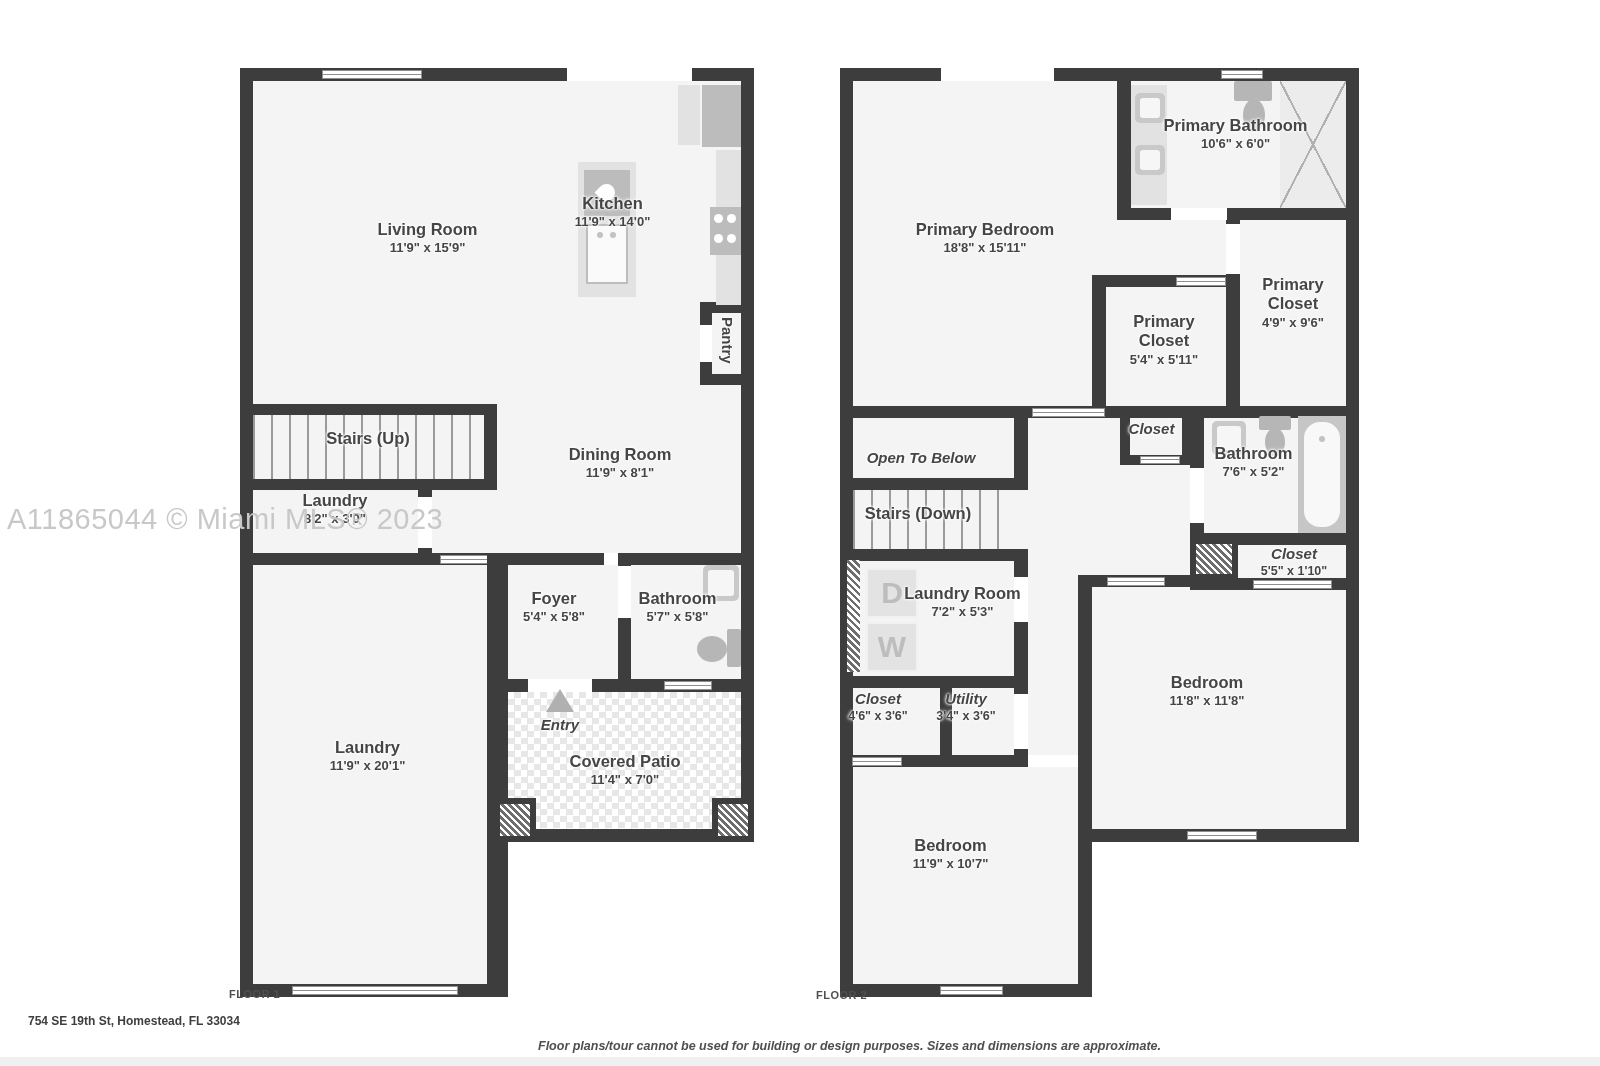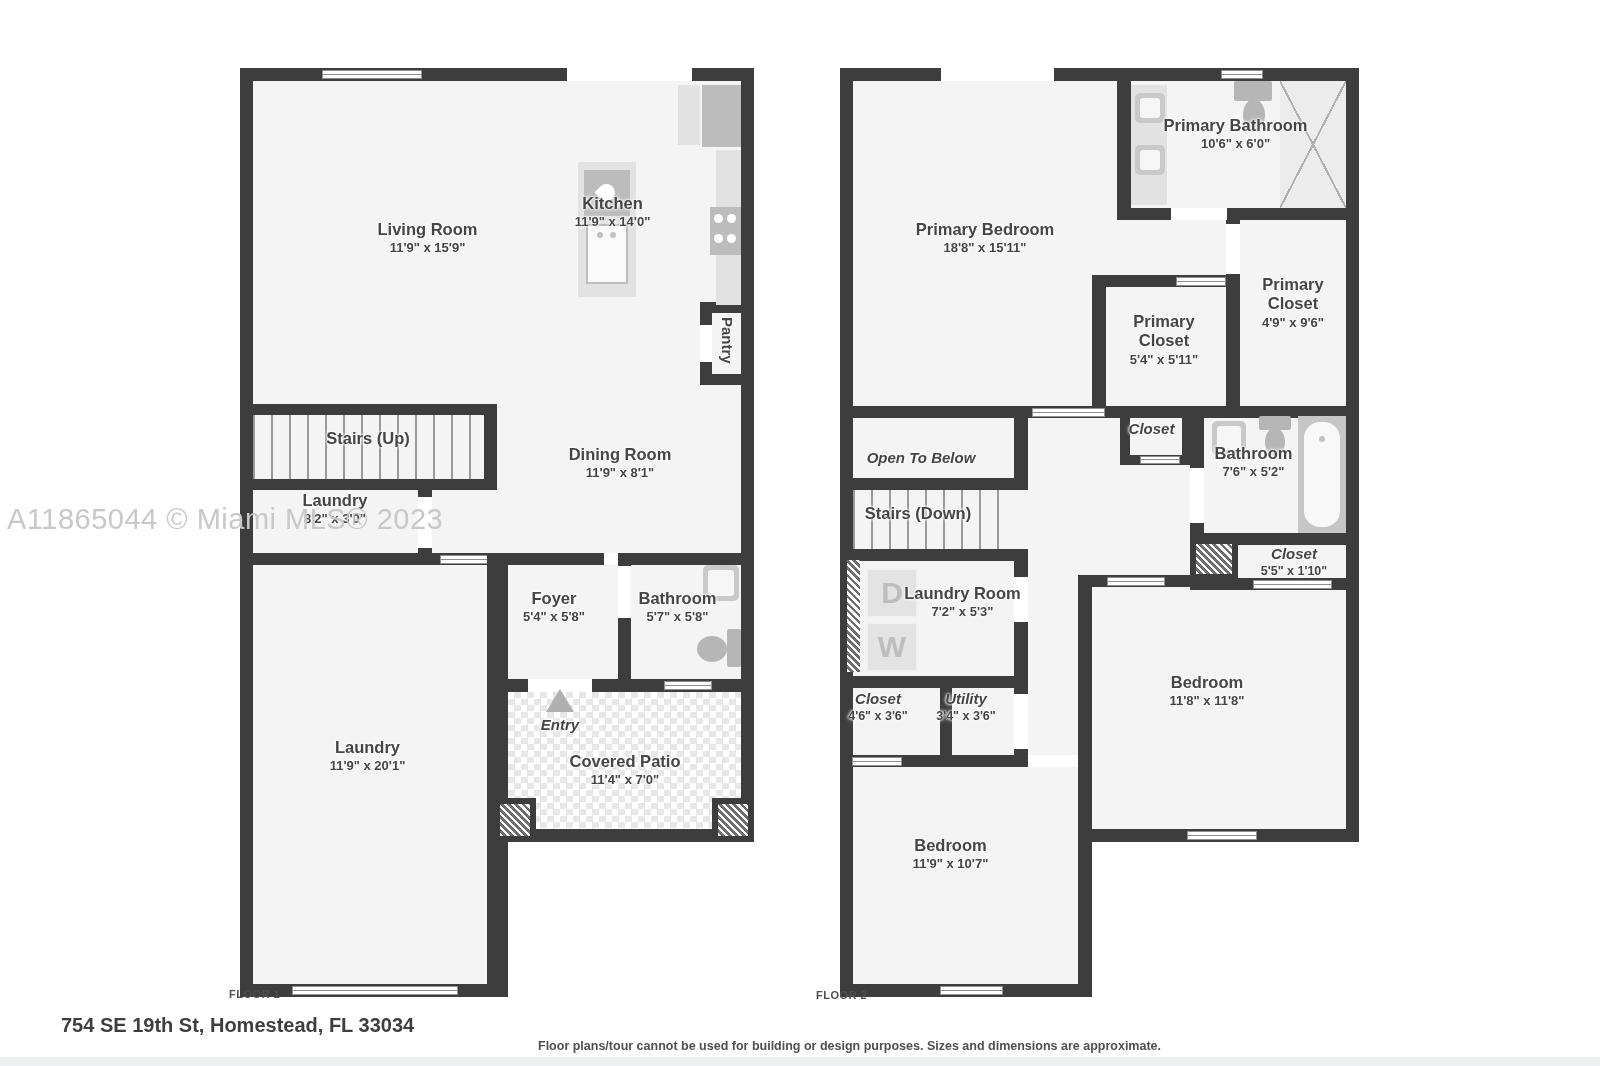--- a/index.html
+++ b/index.html
@@ -34,22 +34,22 @@
   .lbl{position:absolute;font-weight:bold;color:#454545;text-align:center;line-height:1.18;
        text-shadow:0 0 2px #fff,0 0 3px #fff,0 0 4px #fff;}
   .nm{font-size:16.5px;}
   .nm.sm{font-size:15px;font-style:italic;}
   .dm{font-size:13px;margin-top:1px;}
   .vert{position:absolute;writing-mode:vertical-rl;font-weight:bold;color:#454545;font-size:15px;
         text-align:center;text-shadow:0 0 2px #fff,0 0 3px #fff;}
   .tri{position:absolute;width:0;height:0;border-left:14px solid transparent;
        border-right:14px solid transparent;border-bottom:23px solid #b0b0b0;}
   .floor-tag{position:absolute;font-size:11px;font-weight:bold;letter-spacing:.5px;color:#4f4f4f;}
-  .address{position:absolute;font-size:20px;font-weight:bold;color:#3e3e3e;margin-left:33px;}
-  .disclaimer{position:absolute;font-size:12.5px;font-weight:bold;color:#4f4f4f;}
+  .address{position:absolute;font-size:12px;font-weight:bold;color:#3e3e3e;}
+  .disclaimer{position:absolute;font-size:12.5px;font-weight:bold;color:#4f4f4f;font-style:italic;}
   .watermark{position:absolute;font-size:29px;font-weight:400;color:#c8c8c8;letter-spacing:.5px;}
   .strip{position:absolute;left:0;top:1057px;width:1600px;height:9px;background:#eef0f2;}
 </style>
 </head>
 <body>
 
 <div class="canvas">
 
   <section>
 

